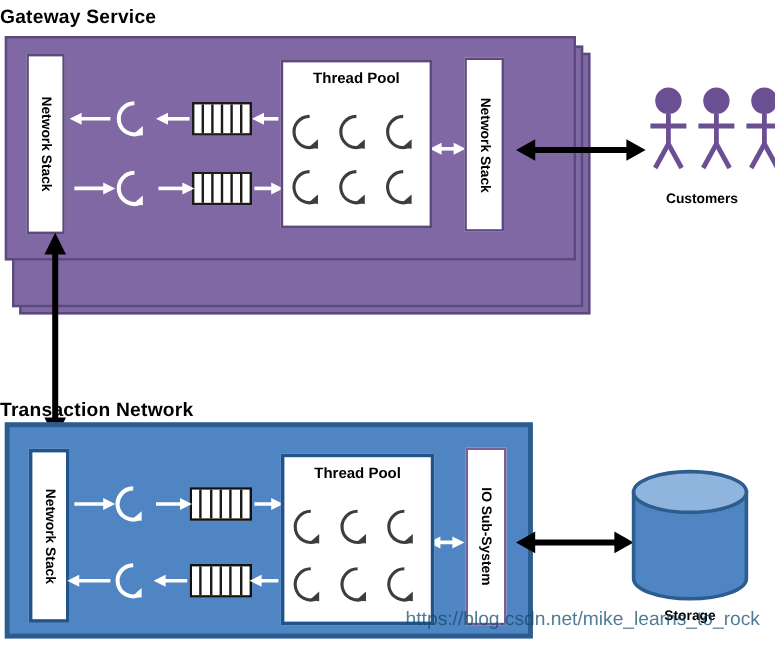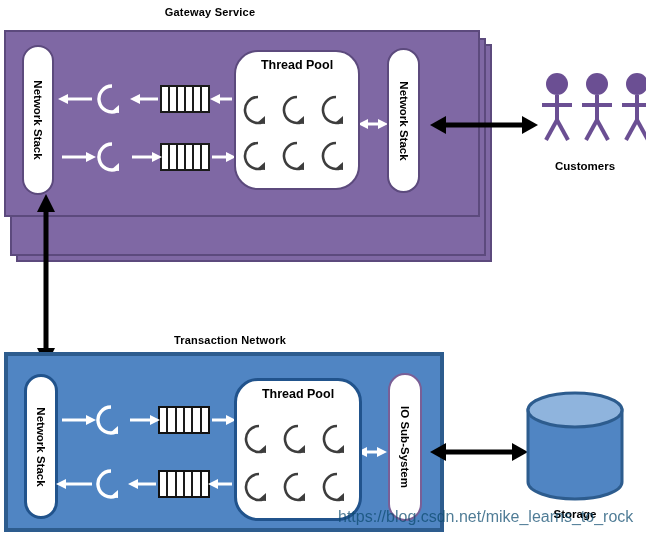--- a/index.html
+++ b/index.html
@@ -2,30 +2,30 @@
 <html><head>
 <meta charset="utf-8">
 <style>
   html,body{margin:0;padding:0;background:#ffffff;}
   body{width:646px;height:541px;position:relative;overflow:hidden;
        font-family:"Liberation Sans","DejaVu Sans",sans-serif;}
 
   .abs{position:absolute;}
 
   
-  .svc-title{font-size:11px;font-weight:bold;color:#000;letter-spacing:.2px;
-             text-align:center;white-space:nowrap;}
+  .svc-title{font-size:16px;font-weight:bold;color:#000;letter-spacing:.2px;
+             white-space:nowrap;}
 
   
   .layer{position:absolute;box-sizing:border-box;}
   .purple-layer{background:#7f68a4;border:2px solid #5c4a7d;}
   .blue-box{background:#5085c3;border:4px solid #2d5c8e;box-sizing:border-box;}
 
   
-  .wbox{position:absolute;background:#ffffff;box-sizing:border-box;border-radius:24px;}
+  .wbox{position:absolute;background:#ffffff;box-sizing:border-box;}
   .wbox.p{border:2px solid #5c4a7d;}
   .wbox.b{border:3px solid #21538c;}
   .wbox.io{border:2px solid #7a5f96;}
 
   
   .vlabel{position:absolute;top:50%;left:50%;
           transform:translate(-50%,-50%) rotate(90deg);
           transform-origin:center center;
           font-size:11.5px;font-weight:bold;color:#000;white-space:nowrap;}
 

